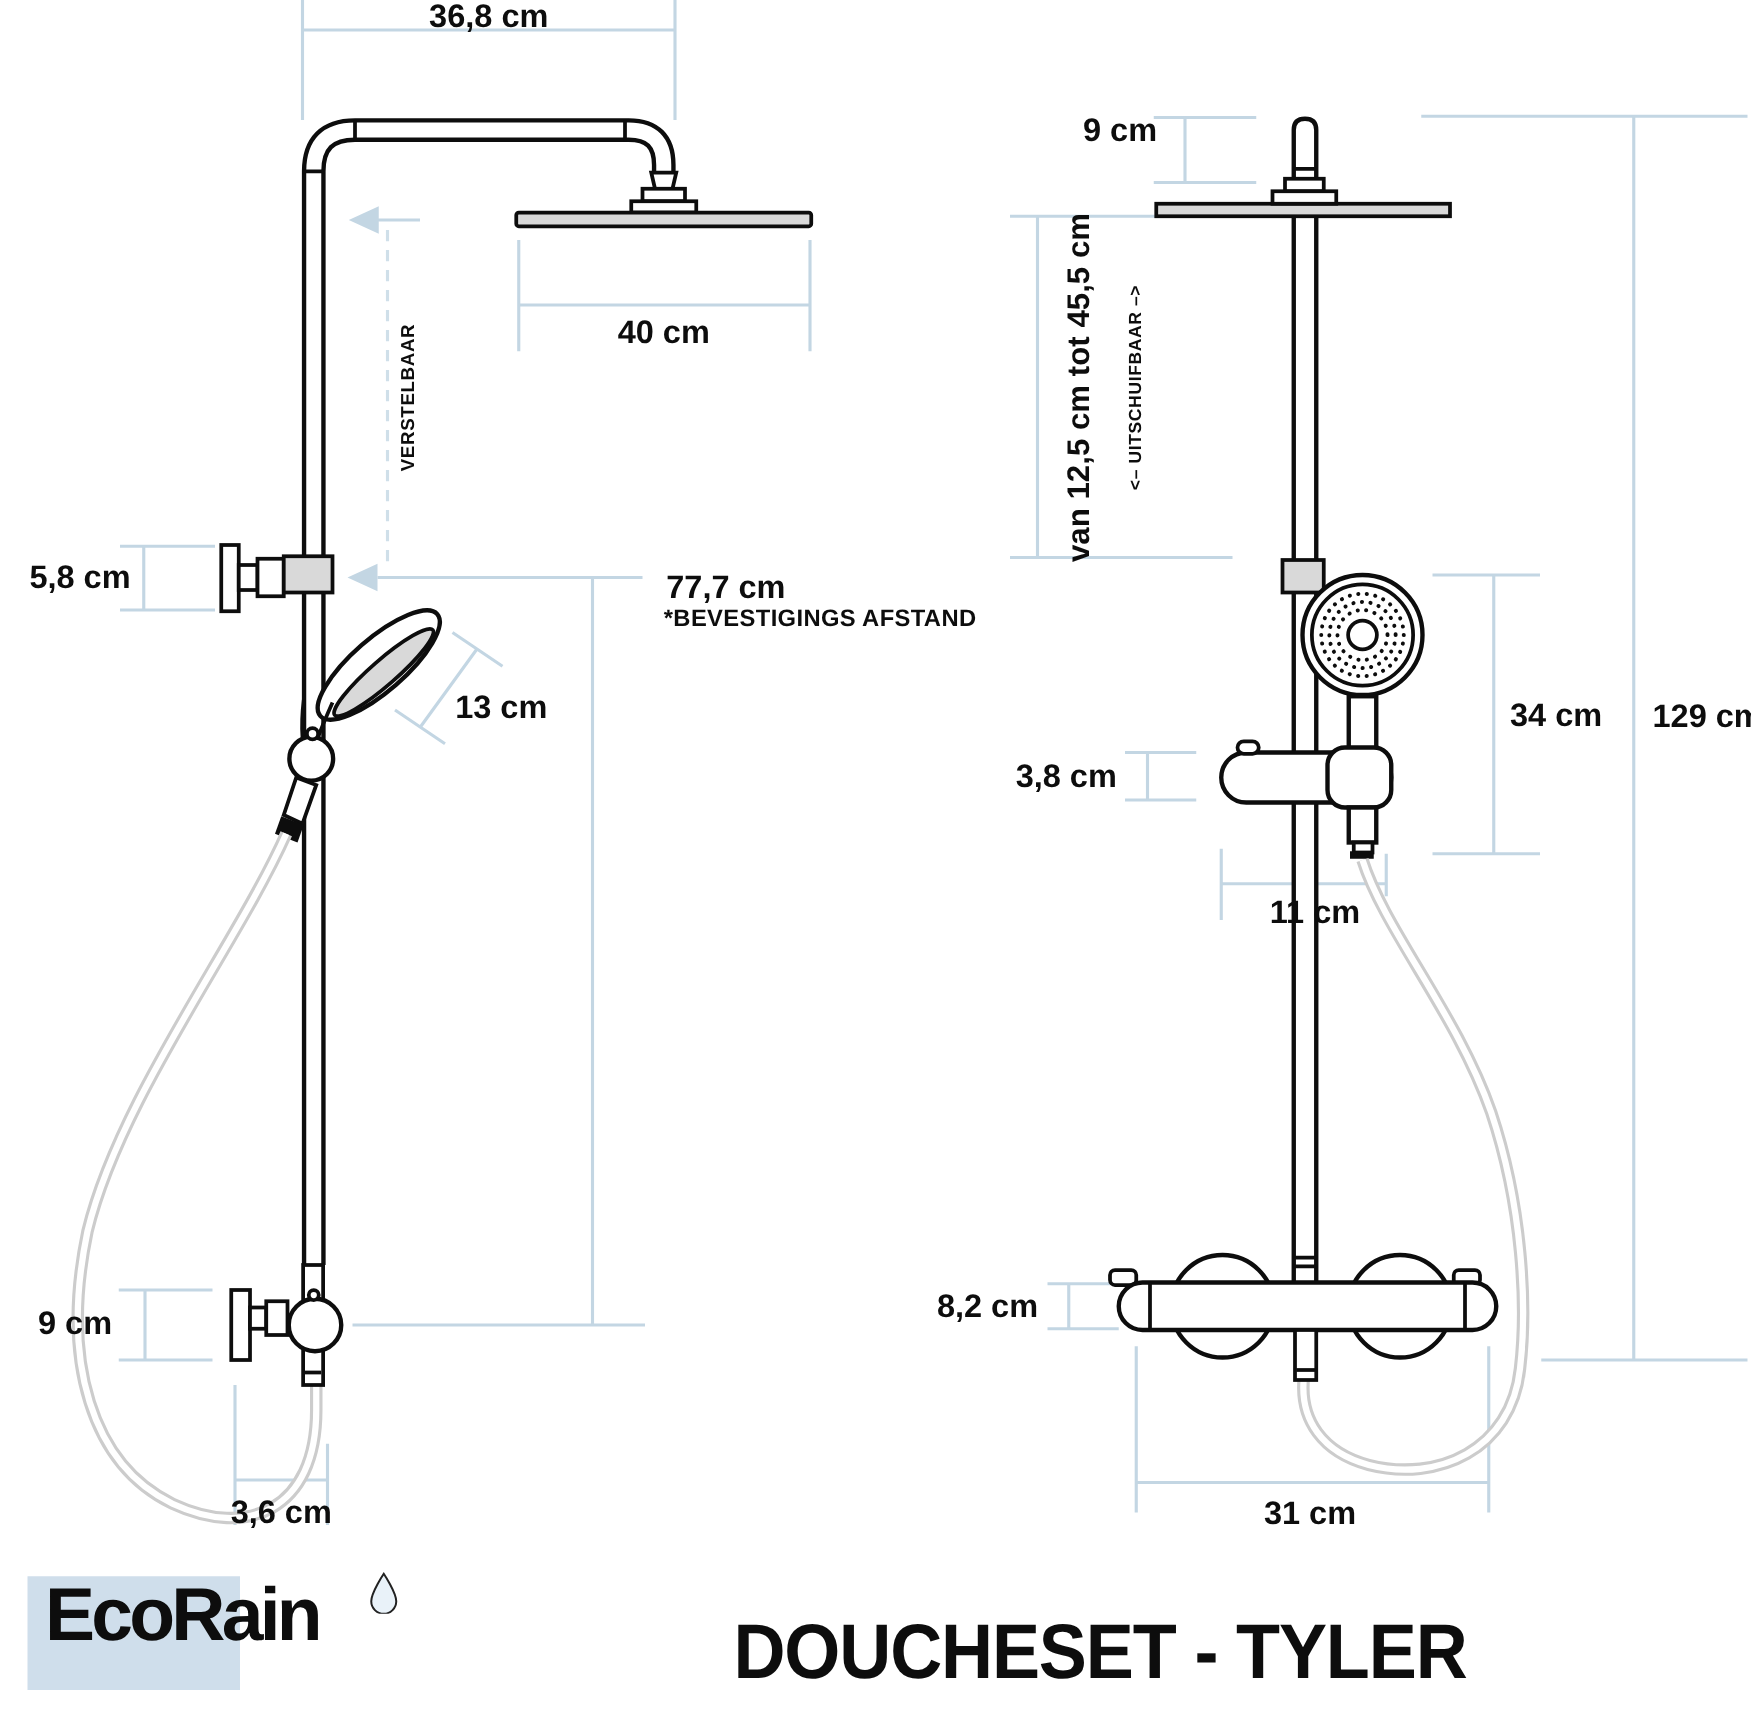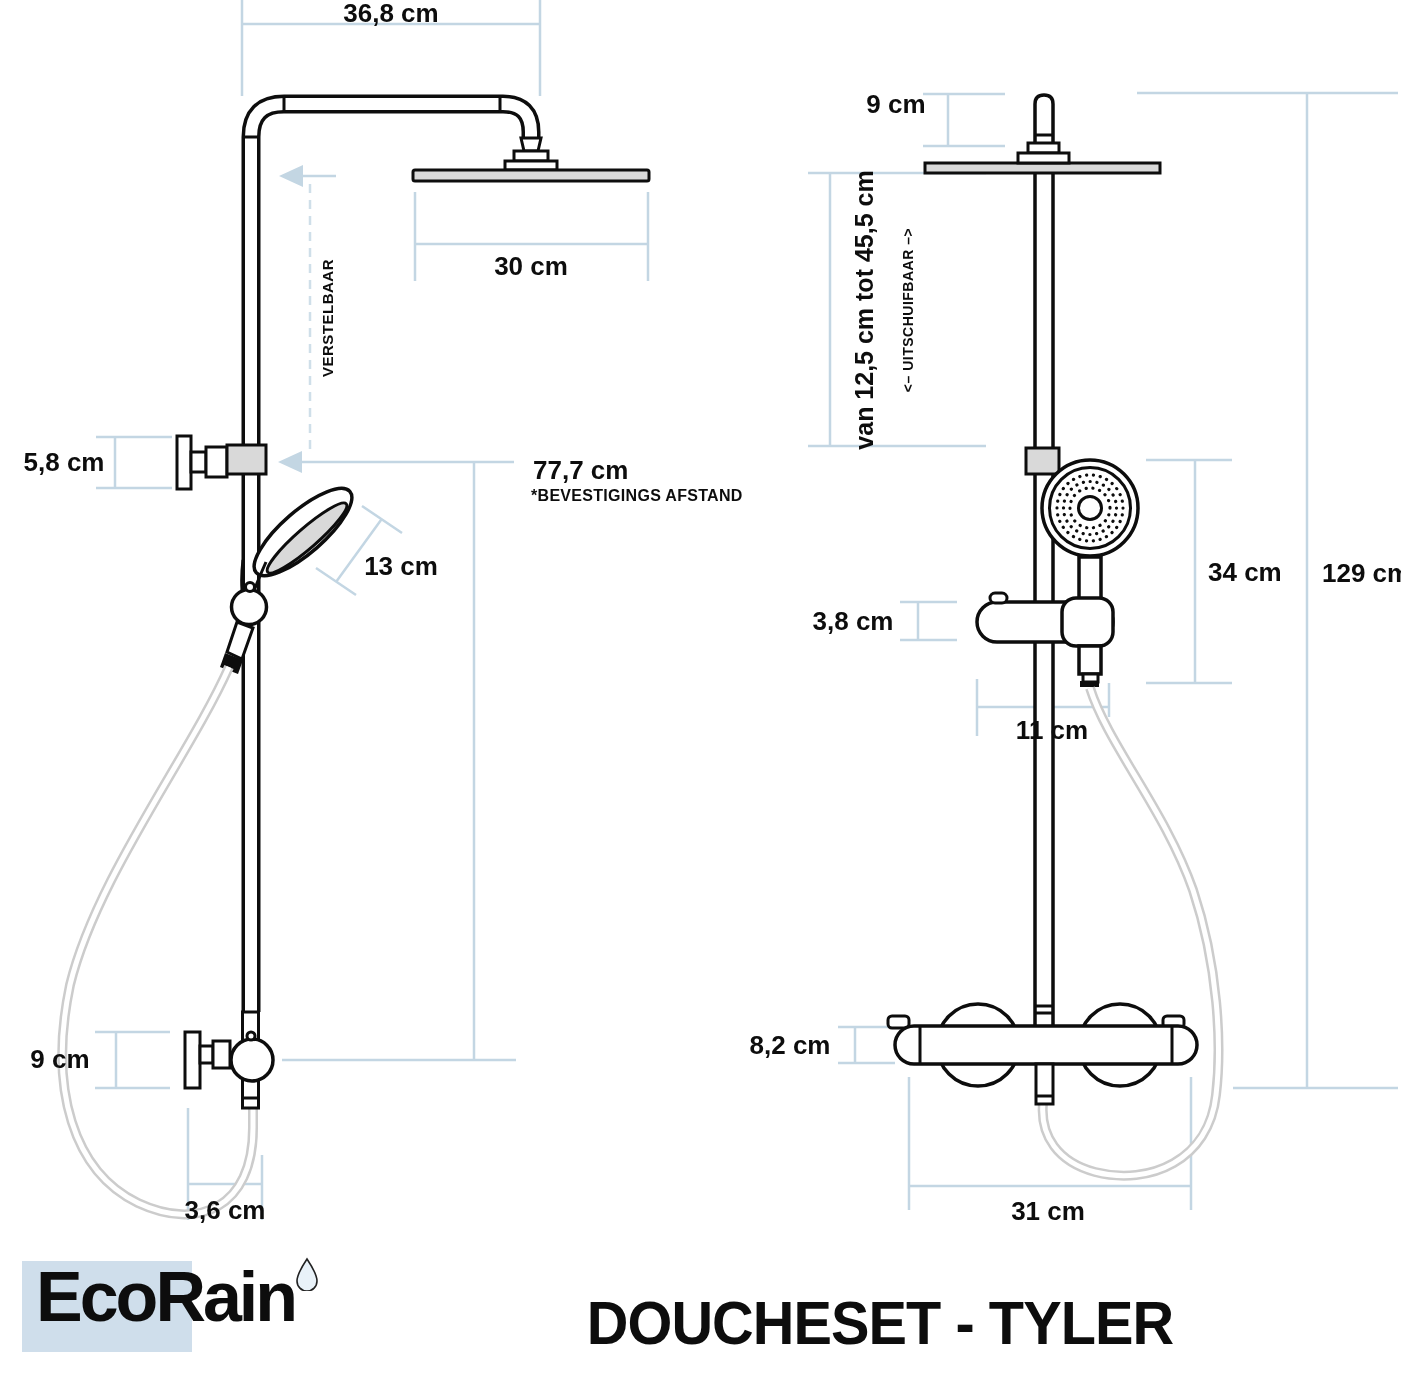--- a/index.html
+++ b/index.html
@@ -22,24 +22,24 @@
   .hose-outer{stroke:var(--hose);stroke-width:10;fill:none}
   .hose-inner{stroke:#fff;stroke-width:5;fill:none}
   .dots{stroke:var(--ink);stroke-width:3.2;fill:none;
         stroke-dasharray:0.1 6.8;stroke-linecap:round}
   .inkfill{fill:var(--ink);stroke:none}
   .lbl{position:absolute;font-weight:bold;font-size:26px;color:var(--ink);
        white-space:nowrap;transform:translate(-50%,-50%)}
   .lbl.left{transform:translateY(-50%)}
   .lbl.rot{transform:translate(-50%,-50%) rotate(-90deg)}
   .lbl.small{font-size:15px;letter-spacing:.5px}
-  .lbl.note{font-size:16px;letter-spacing:.3px}
+  .lbl.note{font-size:19px;letter-spacing:.3px}
   .logo-block{position:absolute;left:22px;top:1261px;width:170px;height:91px;
               background:var(--logo-bg)}
-  .logo-text{position:absolute;left:36px;top:1257px;font-size:70px;font-weight:800;
+  .logo-text{position:absolute;left:36px;top:1257px;font-size:60px;font-weight:800;
              letter-spacing:-3px;color:var(--ink);white-space:nowrap}
   .drop-icon{position:absolute;left:294px;top:1257px}
   .title{position:absolute;left:880px;top:1322px;font-size:62px;font-weight:800;
          letter-spacing:-1px;color:var(--ink);white-space:nowrap;
          transform:translate(-50%,-50%) scaleX(.93)}
 </style>
 </head>
 <body>
 
 <svg width="1401" height="1379" viewBox="0 0 1401 1379">
@@ -180,21 +180,21 @@
       <circle class="art" cx="1120" cy="1045" r="41"></circle>
       <rect class="art" x="895" y="1026" width="302" height="38" rx="19"></rect>
       <path class="joint" d="M920 1026 V1064 M1172 1026 V1064"></path>
       <rect class="artthin" x="1036" y="1064" width="17" height="40"></rect>
       <path class="joint" d="M1037 1096 H1052"></path>
     </g>
   </g>
 </svg>
 
 <div class="lbl" style="left:391px;top:13px">36,8 cm</div>
-<div class="lbl" style="left:531px;top:266px">30 cm</div>
+<div class="lbl" style="left:531px;top:266px">40 cm</div>
 <div class="lbl rot small" style="left:327px;top:318px">VERSTELBAAR</div>
 <div class="lbl" style="left:64px;top:462px">5,8 cm</div>
 <div class="lbl left" style="left:533px;top:470px">77,7 cm</div>
 <div class="lbl left note" style="left:531px;top:496px">*BEVESTIGINGS AFSTAND</div>
 <div class="lbl" style="left:401px;top:566px">13 cm</div>
 <div class="lbl" style="left:60px;top:1059px">9 cm</div>
 <div class="lbl" style="left:225px;top:1210px">3,6 cm</div>
 
 <div class="lbl" style="left:896px;top:104px">9 cm</div>
 <div class="lbl rot" style="left:864px;top:310px;font-size:25px">van 12,5 cm tot 45,5 cm</div>

